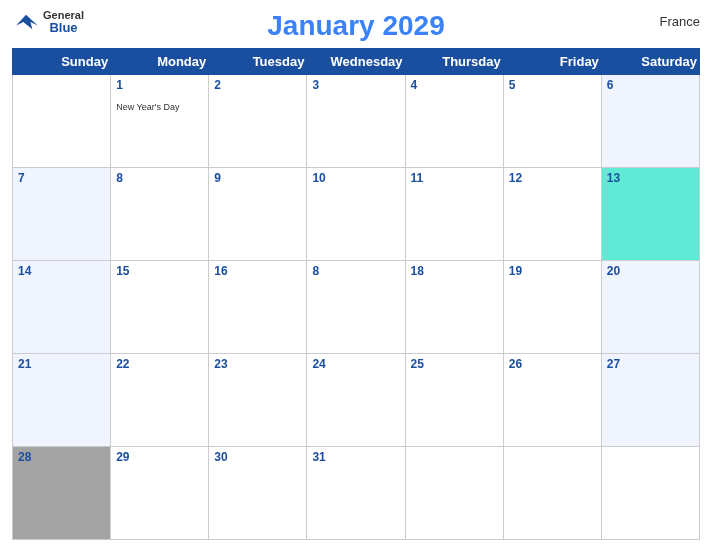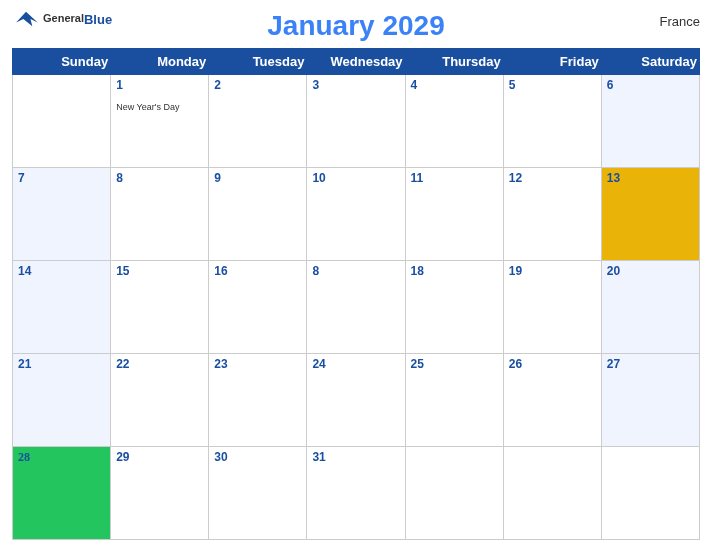--- a/index.html
+++ b/index.html
@@ -44,21 +44,22 @@
       font-weight: bold;
       color: #1a4fa0;
       line-height: 1;
     }
     .logo-bird {
       width: 28px;
       height: 18px;
     }
     .logo-text-group {
       display: flex;
-      flex-direction: row;
+      flex-direction: column;
+      align-items: center;
     }
     .logo-wrapper {
       display: flex;
       align-items: center;
       gap: 3px;
     }
     .title {
       font-size: 28px;
       font-weight: bold;
       color: #3b82f6;
@@ -177,21 +178,21 @@
           </td>
           <td>
             <span class="day-number">10</span>
           </td>
           <td>
             <span class="day-number">11</span>
           </td>
           <td>
             <span class="day-number">12</span>
           </td>
-          <td style="background-color: #eab308;">
+          <td style="background-color: #5eead4;">
             <span class="day-number">13</span>
           </td>
         </tr>
         <tr>
           <td style="background-color: rgb(240, 244, 255);">
             <span class="day-number">14</span>
           </td>
           <td>
             <span class="day-number">15</span>
           </td>
@@ -228,21 +229,21 @@
             <span class="day-number">25</span>
           </td>
           <td>
             <span class="day-number">26</span>
           </td>
           <td style="background-color: rgb(240, 244, 255);">
             <span class="day-number">27</span>
           </td>
         </tr>
         <tr>
-          <td style="background-color: #22c55e; font-family: Liberation Serif, serif;">
+          <td style="background-color: #a3a3a3;">
             <span class="day-number">28</span>
           </td>
           <td>
             <span class="day-number">29</span>
           </td>
           <td>
             <span class="day-number">30</span>
           </td>
           <td>
             <span class="day-number">31</span>

